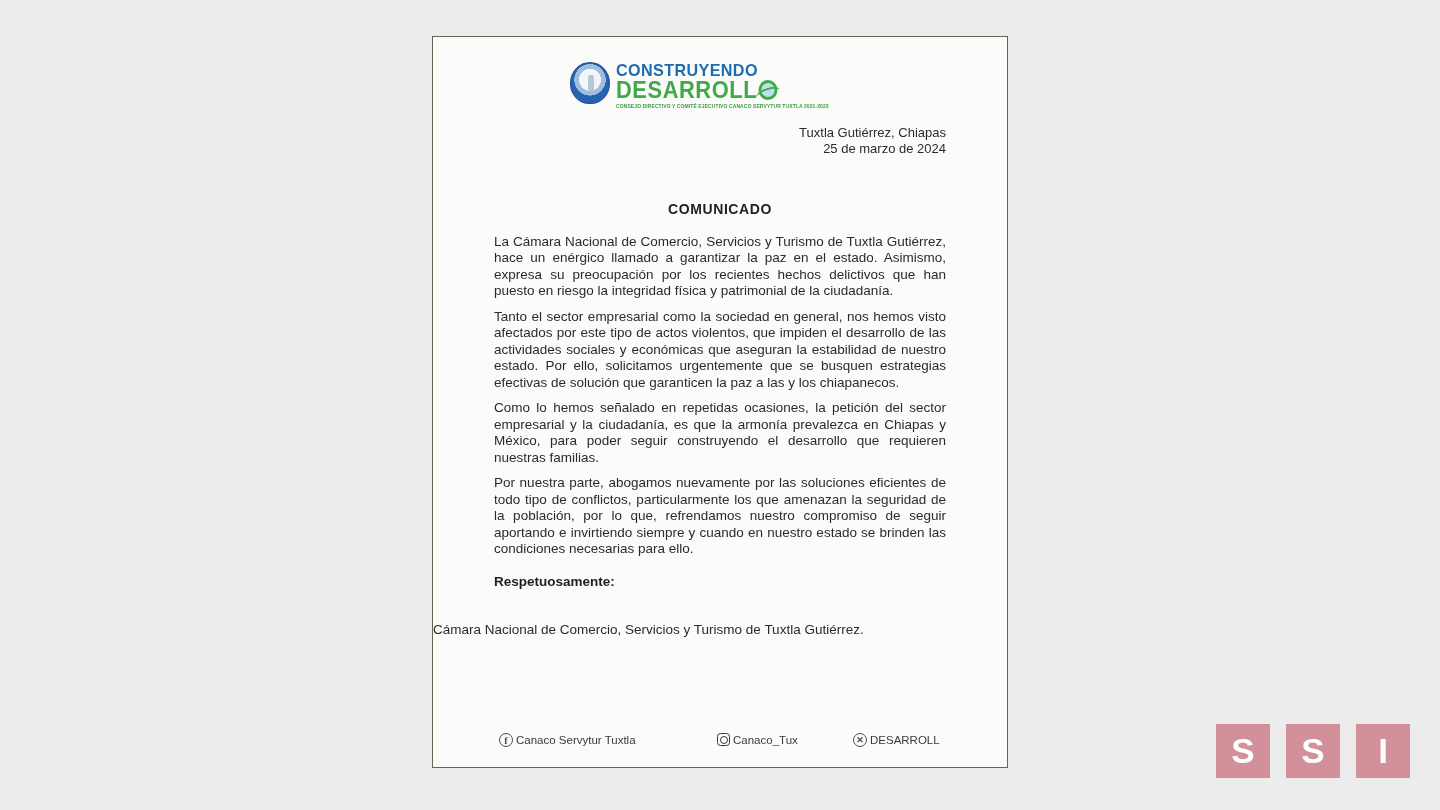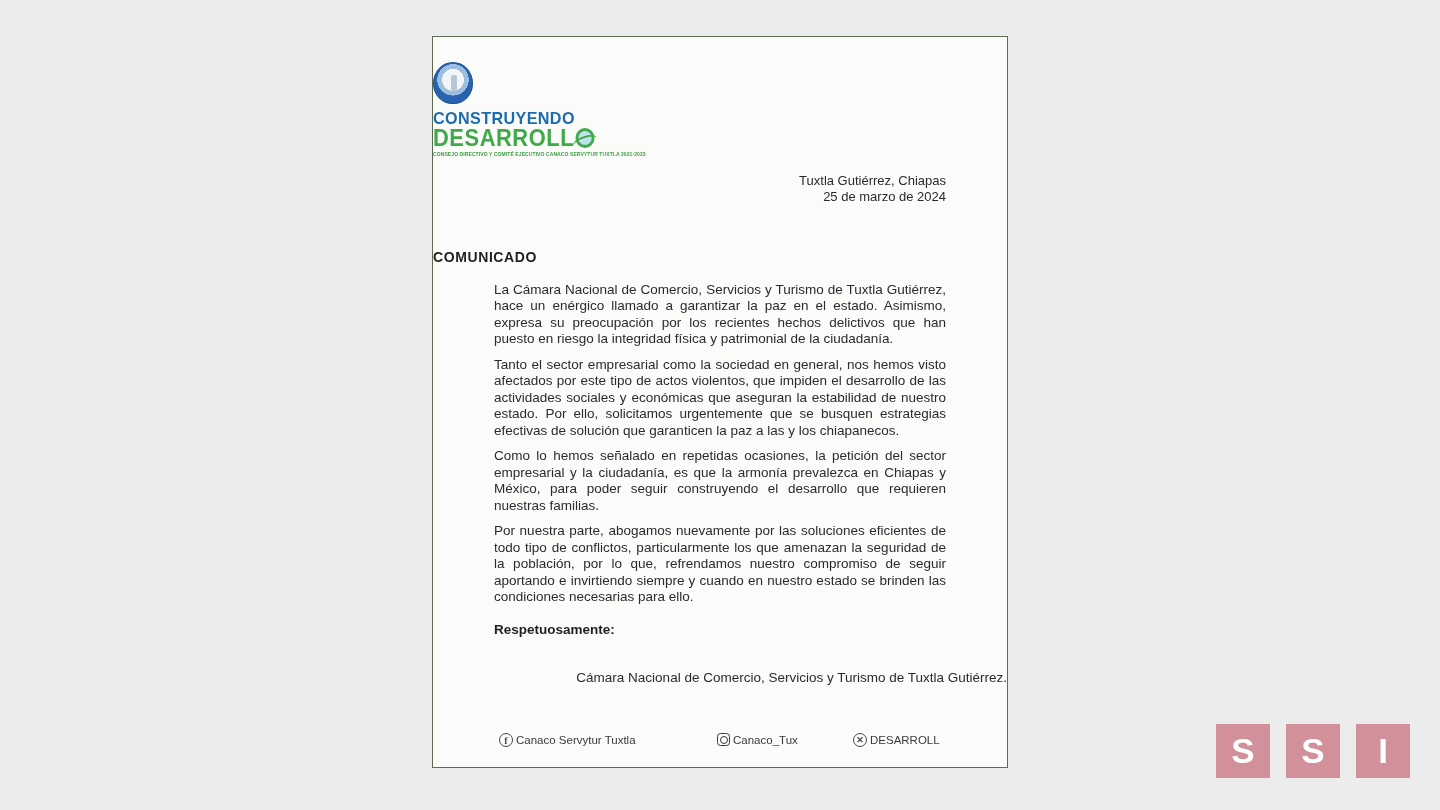--- a/index.html
+++ b/index.html
@@ -19,21 +19,20 @@
     border: 1px solid #5b6a50;
   }
 
   
   .logo {
     margin-top: 25px;
     display: flex;
     justify-content: center;
     align-items: flex-start;
     gap: 6px;
-    flex-direction: column;
   }
   .shield {
     width: 40px; height: 42px;
     border-radius: 50% 50% 48% 48%;
     background: radial-gradient(circle at 50% 42%, #f2f6fb 0 36%, #9dbede 37% 52%, #2763ae 53% 100%);
     border: 1px solid #1c4f92;
     position: relative;
     flex: 0 0 auto;
   }
   .shield::after {
@@ -83,40 +82,41 @@
     margin-top: 16px;
     margin-right: 61px;
     text-align: right;
     font-size: 13px; line-height: 16px;
     color: #2b2b2b;
   }
 
   
   .doc-title {
     margin-top: 44px;
+    text-align: center;
     font-size: 14px; font-weight: bold; letter-spacing: 0.6px;
     line-height: 16.5px;
     color: #1f1f1f;
     margin-bottom: 9px;
   }
   .doc-body { margin: 16px 61px; }
   .doc-body p {
     font-size: 13.5px; line-height: 16.5px;
     text-align: justify;
     color: #2b2b2b;
     margin-bottom: 9px;
   }
   .closing {
     font-size: 13.5px; font-weight: bold; line-height: 16.5px;
     color: #1f1f1f;
     margin: 0 61px;
   }
   .signature {
     margin-top: 32px;
-    text-align: right;
+    text-align: left;
     font-size: 13.5px; line-height: 16.5px;
     color: #2b2b2b;
   }
 
   
   .doc-footer { position: absolute; left: 0; top: 696px; width: 100%; height: 20px; }
   .social {
     position: absolute;
     display: flex; align-items: center; gap: 3px;
     font-size: 11.5px; color: #3a3a3a;

